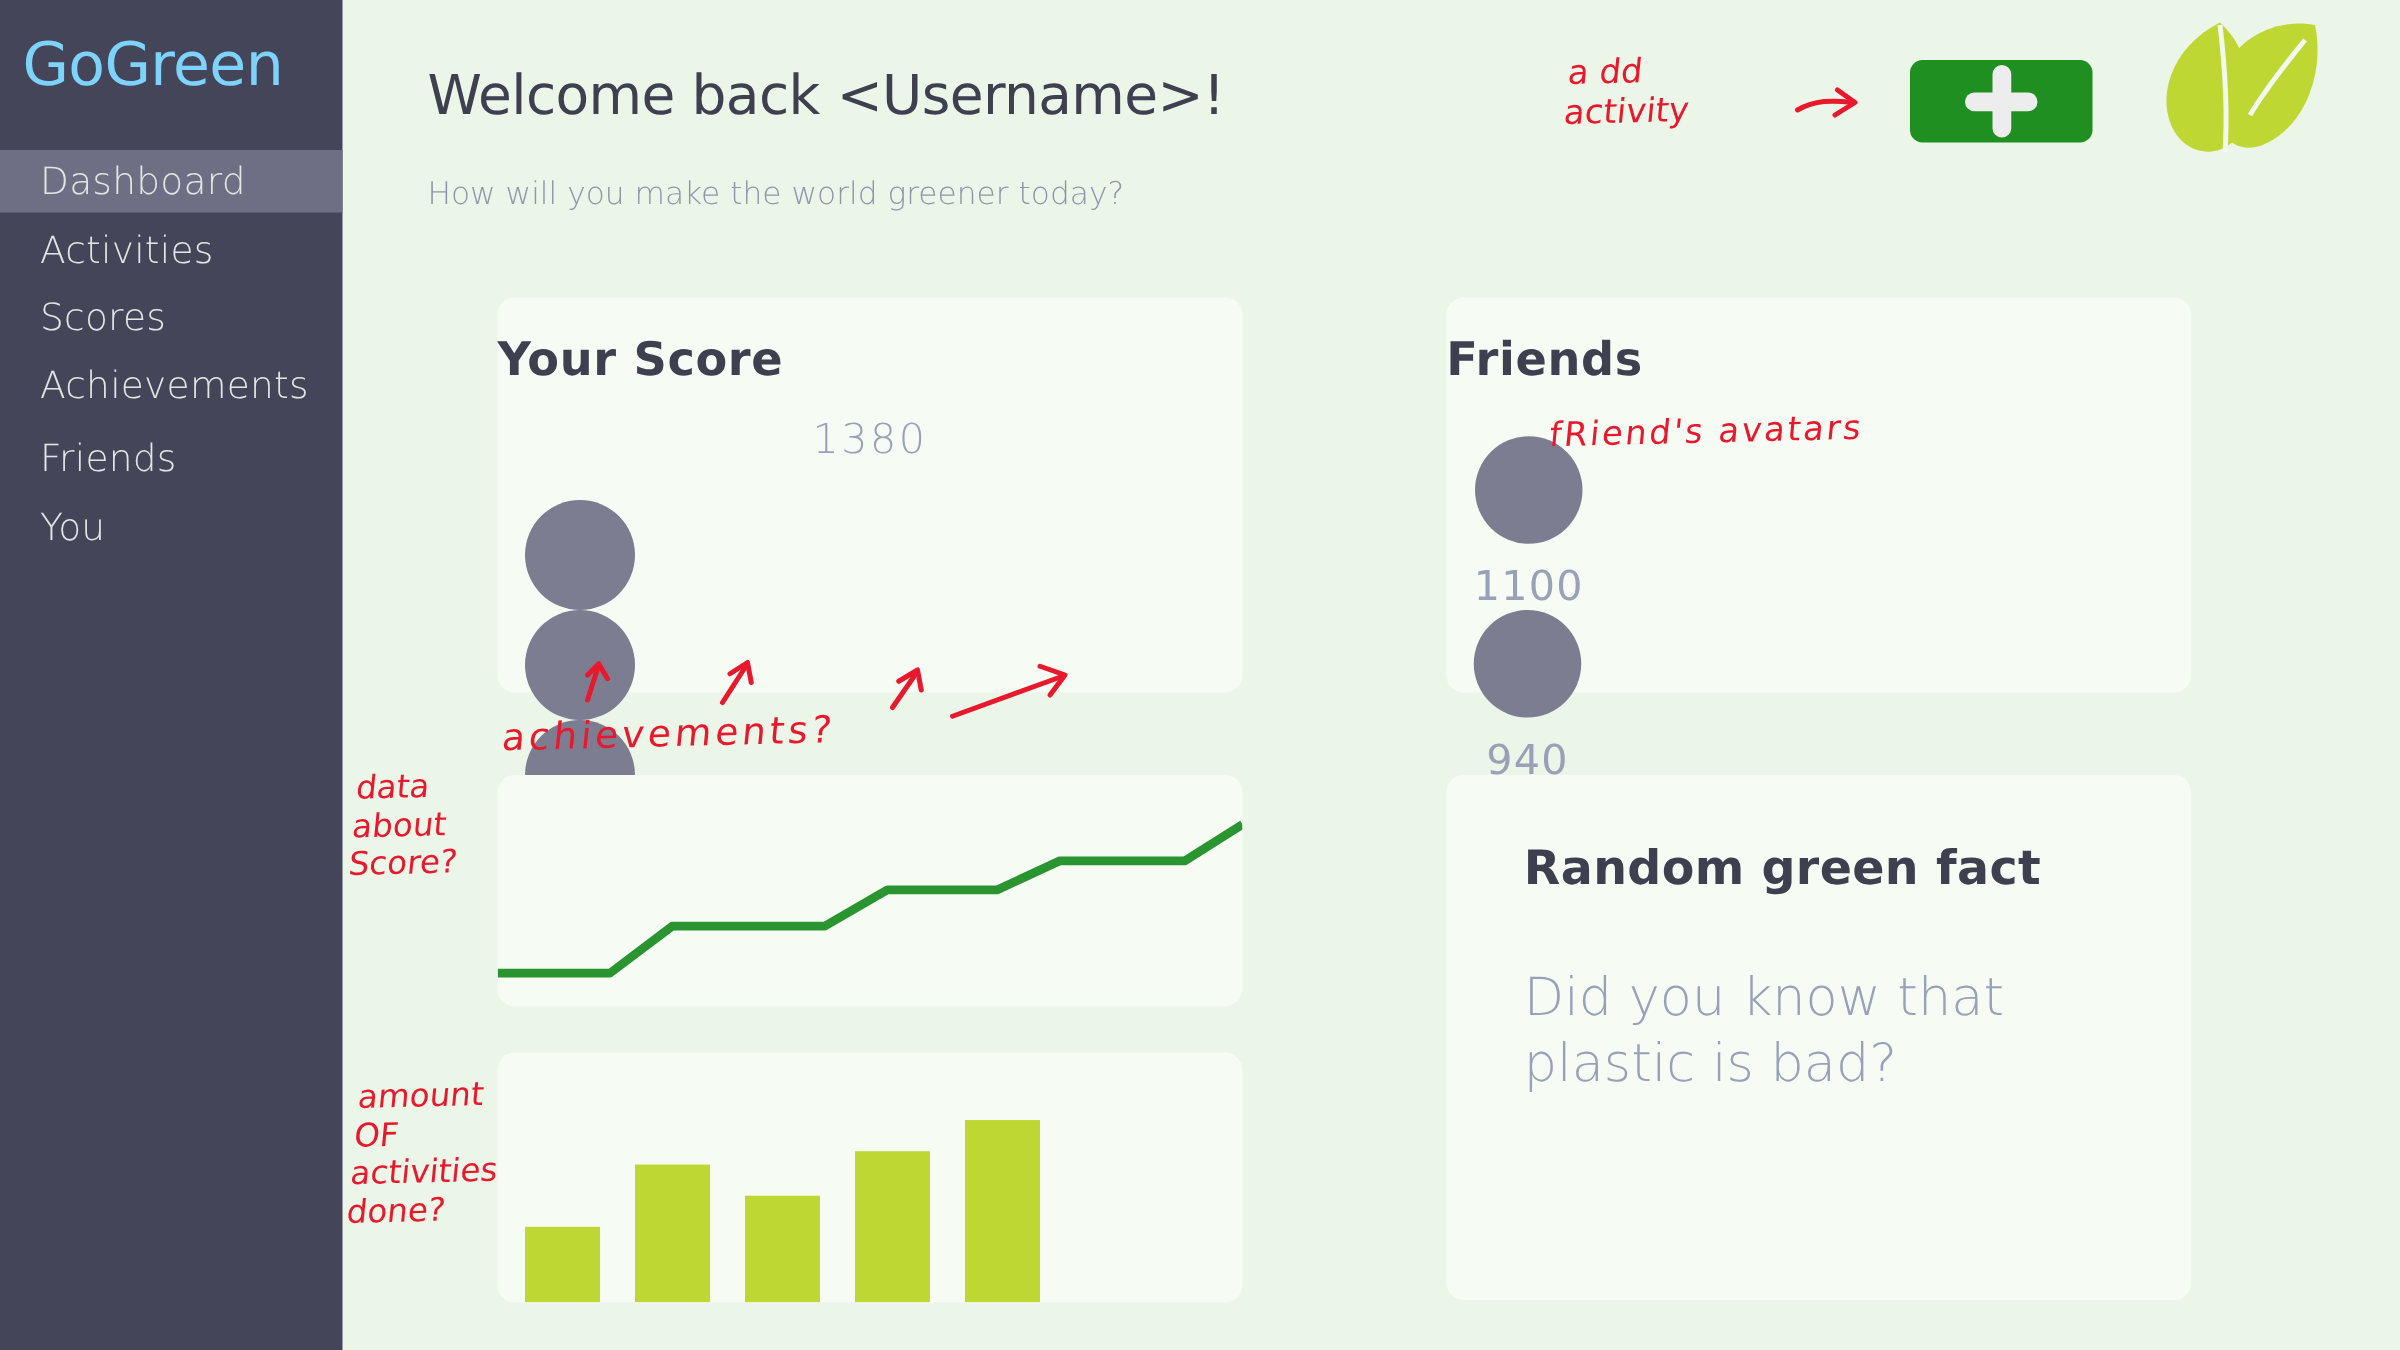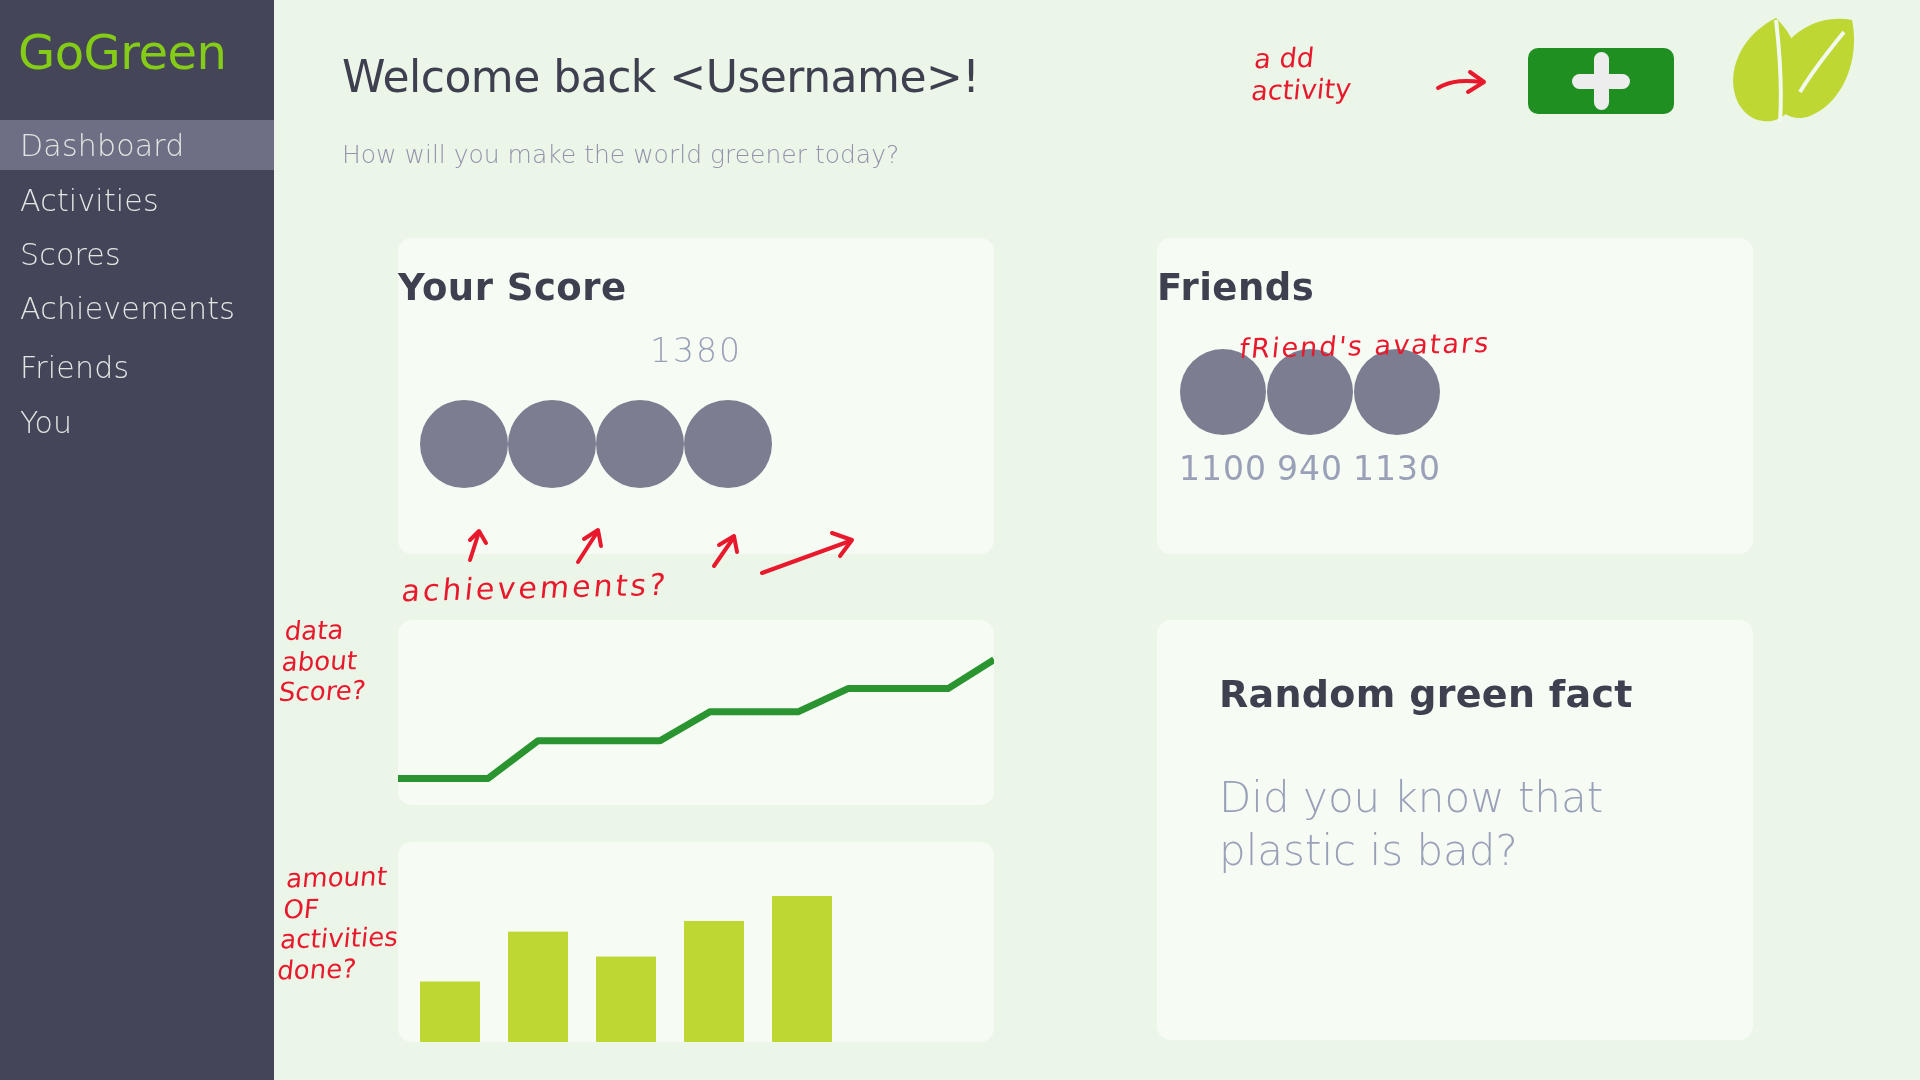--- a/index.html
+++ b/index.html
@@ -12,28 +12,28 @@
   #app { position:relative; width:1920px; height:1080px; background:#ebf5e8; }
 
   
   #sidebar {
     position:absolute; left:0; top:0;
     width:274px; height:1080px;
     background:#45455a;
   }
   #brand {
     position:absolute; left:18px; top:24px;
-    font-size:48px; font-weight:400; color:#84cc16;
+    font-size:48px; font-weight:400; color:#7dd3fc;
     letter-spacing:-0.5px;
     font-family:"DejaVu Sans", sans-serif;
   }
   .nav-item {
     position:absolute; left:0; width:274px; height:50px;
     display:flex; align-items:center;
-    padding-left:20px;
+    padding-left:32px;
     font-size:30px; color:#e2e6e2; font-weight:300;
     letter-spacing:0.2px;
   }
   .nav-item.active { background:#6e6e84; }
 
   
   #welcome-title {
     position:absolute; left:342px; top:51px;
     font-size:44px; font-weight:400; color:#3e4050;
     letter-spacing:-0.5px;
@@ -67,22 +67,22 @@
 
   .card-title {
     text-align:left; font-size:37px; font-weight:700;
     color:#3e4050; margin-top:28px; letter-spacing:0.5px;
   }
   #score-value {
     text-align:center; font-size:33px; font-weight:300;
     color:#9aa0b8; margin-top:22px; letter-spacing:2px;
   }
   .avatar-row {
-    display:flex; justify-content:flex-start;
-    align-items:flex-start; padding:0 22px; margin-top:30px;
+    display:flex; justify-content:space-between;
+    align-items:flex-start; padding:0 22px; margin-top:30px;flex-direction:column;
   }
   .avatar-cell { display:flex; flex-direction:column; align-items:center; }
   .avatar {
     width:88px; height:88px; border-radius:50%;
     background:#7d7d92;
   }
   .avatar.small { width:86px; height:86px; }
   .avatar-score {
     margin-top:14px; font-size:33px; font-weight:400;
     color:#9aa0b8; letter-spacing:1px;

